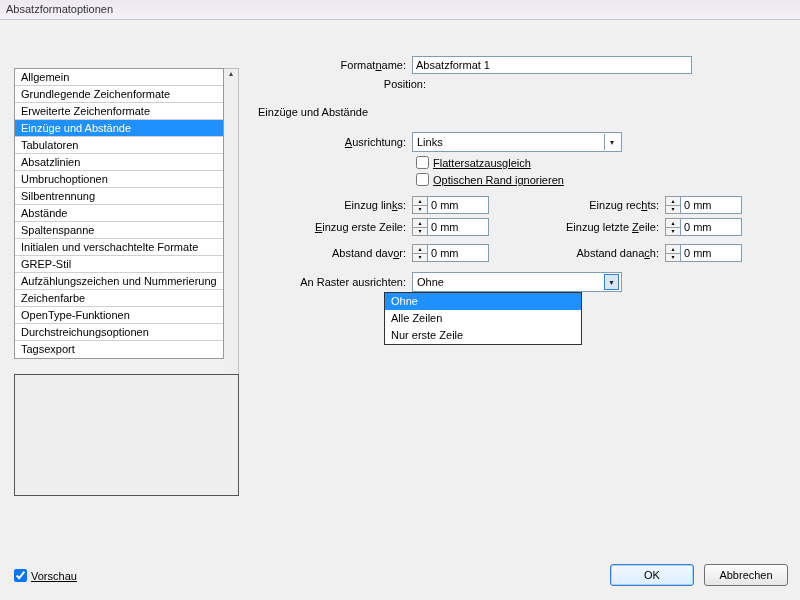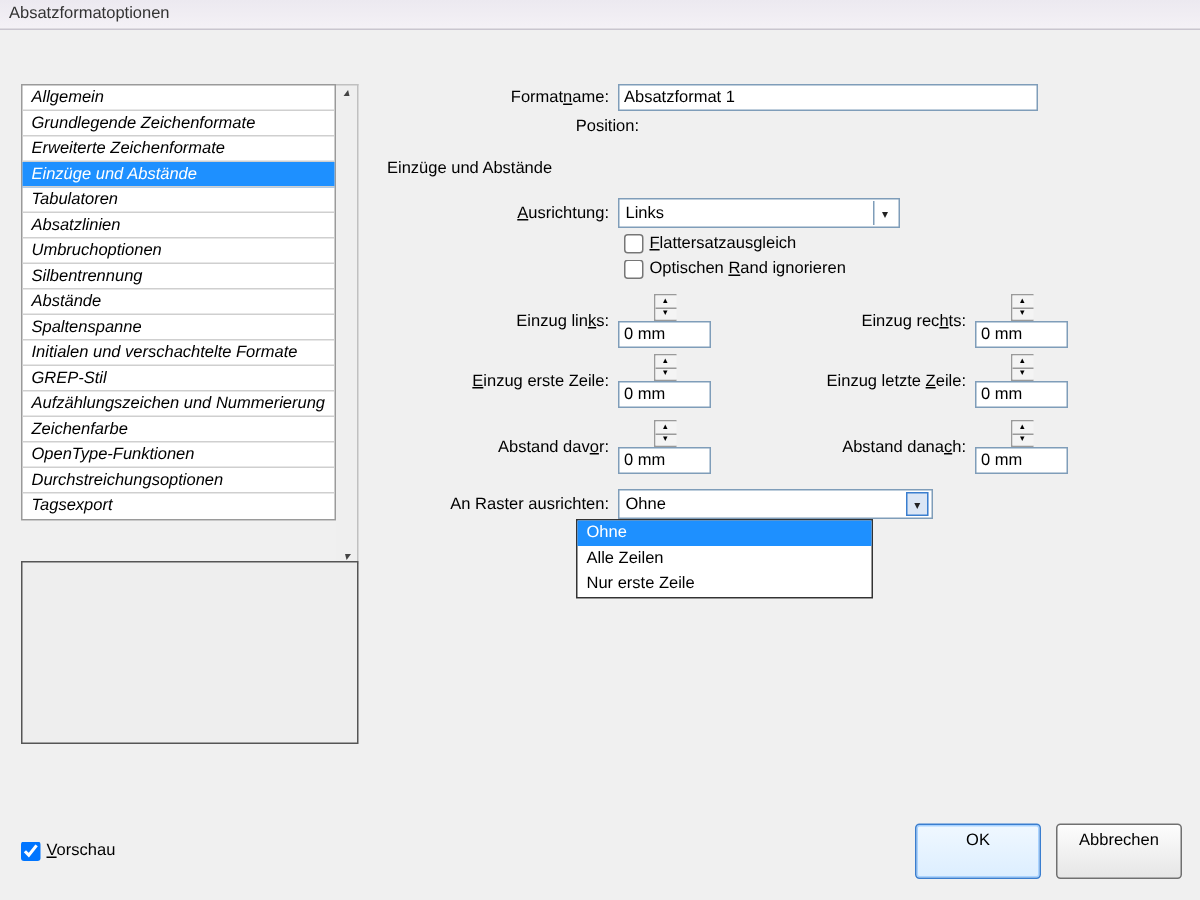--- a/index.html
+++ b/index.html
@@ -1,46 +1,46 @@
 <!DOCTYPE html>
 <html><head>
 <meta charset="utf-8">
 <style>
 * { box-sizing: border-box; margin: 0; padding: 0; font-family: "Segoe UI", Tahoma, sans-serif; font-size: 11px; }
 body { background: #f0f0f0; width: 800px; height: 600px; overflow: hidden; }
 .titlebar { height: 20px; background: linear-gradient(#ece9f0,#f4f1f6); padding: 3px 6px; color: #333; border-bottom: 1px solid #c9c5cf; }
 .content { position: relative; padding: 12px 10px 10px 10px; }
-.sidebar-wrap { position: absolute; left: 14px; top: 36px; width: 226px; font-style: italic; }
+.sidebar-wrap { position: absolute; left: 14px; top: 48px; width: 226px; }
 .sidebar { width: 210px; border: 1px solid #9a9a9a; background: #fff; }
 .side-item { height: 17px; line-height: 17px; padding: 0 6px; border-bottom: 1px solid #cfcfcf; cursor: default; white-space: nowrap; overflow: hidden; }
 .side-item.selected { background: #1e90ff; color: #fff; }
 .side-item:last-child { border-bottom: none; }
 .side-scrollbar { position: absolute; left: 210px; top: 0; width: 15px; height: 320px; background: #efefef; border: 1px solid #c0c0c0; border-left: none; }
 .side-scrollbar::before { content: "▴"; position: absolute; top: 0; left: 0; right: 0; text-align: center; font-size: 8px; color: #444; }
 .side-scrollbar::after { content: "▾"; position: absolute; bottom: 0; left: 0; right: 0; text-align: center; font-size: 8px; color: #444; }
 .preview-box { position: absolute; left: 14px; top: 354px; width: 225px; height: 122px; border: 1px solid #555; background: #eee; }
 .main { position: absolute; left: 258px; top: 36px; right: 12px; }
 .row { display: flex; align-items: center; margin-bottom: 4px; }
 .lbl { text-align: right; padding-right: 6px; white-space: nowrap; }
 .section-title { margin-top: 16px; margin-bottom: 12px; font-size: 11px; }
 .tx { border: 1px solid #7f9db9; height: 18px; padding: 1px 3px; background: #fff; }
 .combo { border: 1px solid #7f9db9; height: 20px; background: #fff; display: flex; align-items: center; justify-content: space-between; padding: 0 2px 0 4px; }
 .combo .arrow { width: 15px; height: 16px; border-left: 1px solid #7f9db9; display: flex; align-items: center; justify-content: center; font-size: 8px; color: #222; }
-.chk { display: flex; align-items: flex-start; gap: 4px; }
+.chk { display: flex; align-items: flex-end; gap: 4px; text-decoration: underline; }
 .chk input { width: 13px; height: 13px; }
-.spin { display: flex; align-items: center; flex-direction: column; }
+.spin { display: flex; align-items: center; }
 .spin-btns { display: flex; flex-direction: column; width: 15px; height: 18px; border: 1px solid #9a9a9a; border-right: none; }
 .spin-btns span { flex: 1; display: flex; align-items: center; justify-content: center; font-size: 6px; line-height: 1; background: #f4f4f4; cursor: pointer; }
 .spin-btns span:first-child { border-bottom: 1px solid #9a9a9a; }
 .spin input { width: 62px; border: 1px solid #7f9db9; height: 18px; padding: 1px 3px; }
 .dropdown-list { position: absolute; border: 1px solid #333; background: #fff; z-index: 10; }
 .dropdown-list div { height: 17px; line-height: 17px; padding: 0 6px; }
 .dropdown-list div.sel { background: #1e90ff; color: #fff; }
 .footer { position: absolute; bottom: 14px; left: 14px; right: 12px; display: flex; align-items: center; justify-content: space-between; }
-.btn { width: 84px; height: 37px; border: 1px solid #707070; border-radius: 3px; background: linear-gradient(#fdfdfd,#e6e6e6); text-align: center; line-height: 20px; cursor: pointer; }
+.btn { width: 84px; height: 22px; border: 1px solid #707070; border-radius: 3px; background: linear-gradient(#fdfdfd,#e6e6e6); text-align: center; line-height: 20px; cursor: pointer; }
 .btn.primary { border: 1px solid #3a7ecf; box-shadow: 0 0 0 1px #a9d3ff inset; background: linear-gradient(#f0f8ff,#dceeff); }
 .under { text-decoration: underline; text-decoration-color: currentColor; }
 </style>
 </head>
 <body>
 
 <div class="titlebar">
   <span>Absatzformatoptionen</span>
 </div>
 
@@ -79,21 +79,21 @@
     <div class="row">
       <div class="lbl" style="width:174px;">Position:</div>
     </div>
 
     <div class="section-title">Einzüge und Abstände</div>
 
     <div class="row" style="margin-top:14px;">
       <div class="lbl" style="width:154px;">
         <span class="under">A</span><span>usrichtung:</span>
       </div>
-      <div class="combo" style="width:188px;">
+      <div class="combo" style="width:210px;">
         <span>Links</span>
           <span class="arrow">▾</span>
       </div>
     </div>
 
     <div class="row">
       <div style="width:158px;"></div>
       <label class="chk">
         <input type="checkbox" style="">
           <span><span class="under">F</span><span>lattersatzausgleich</span></span>

